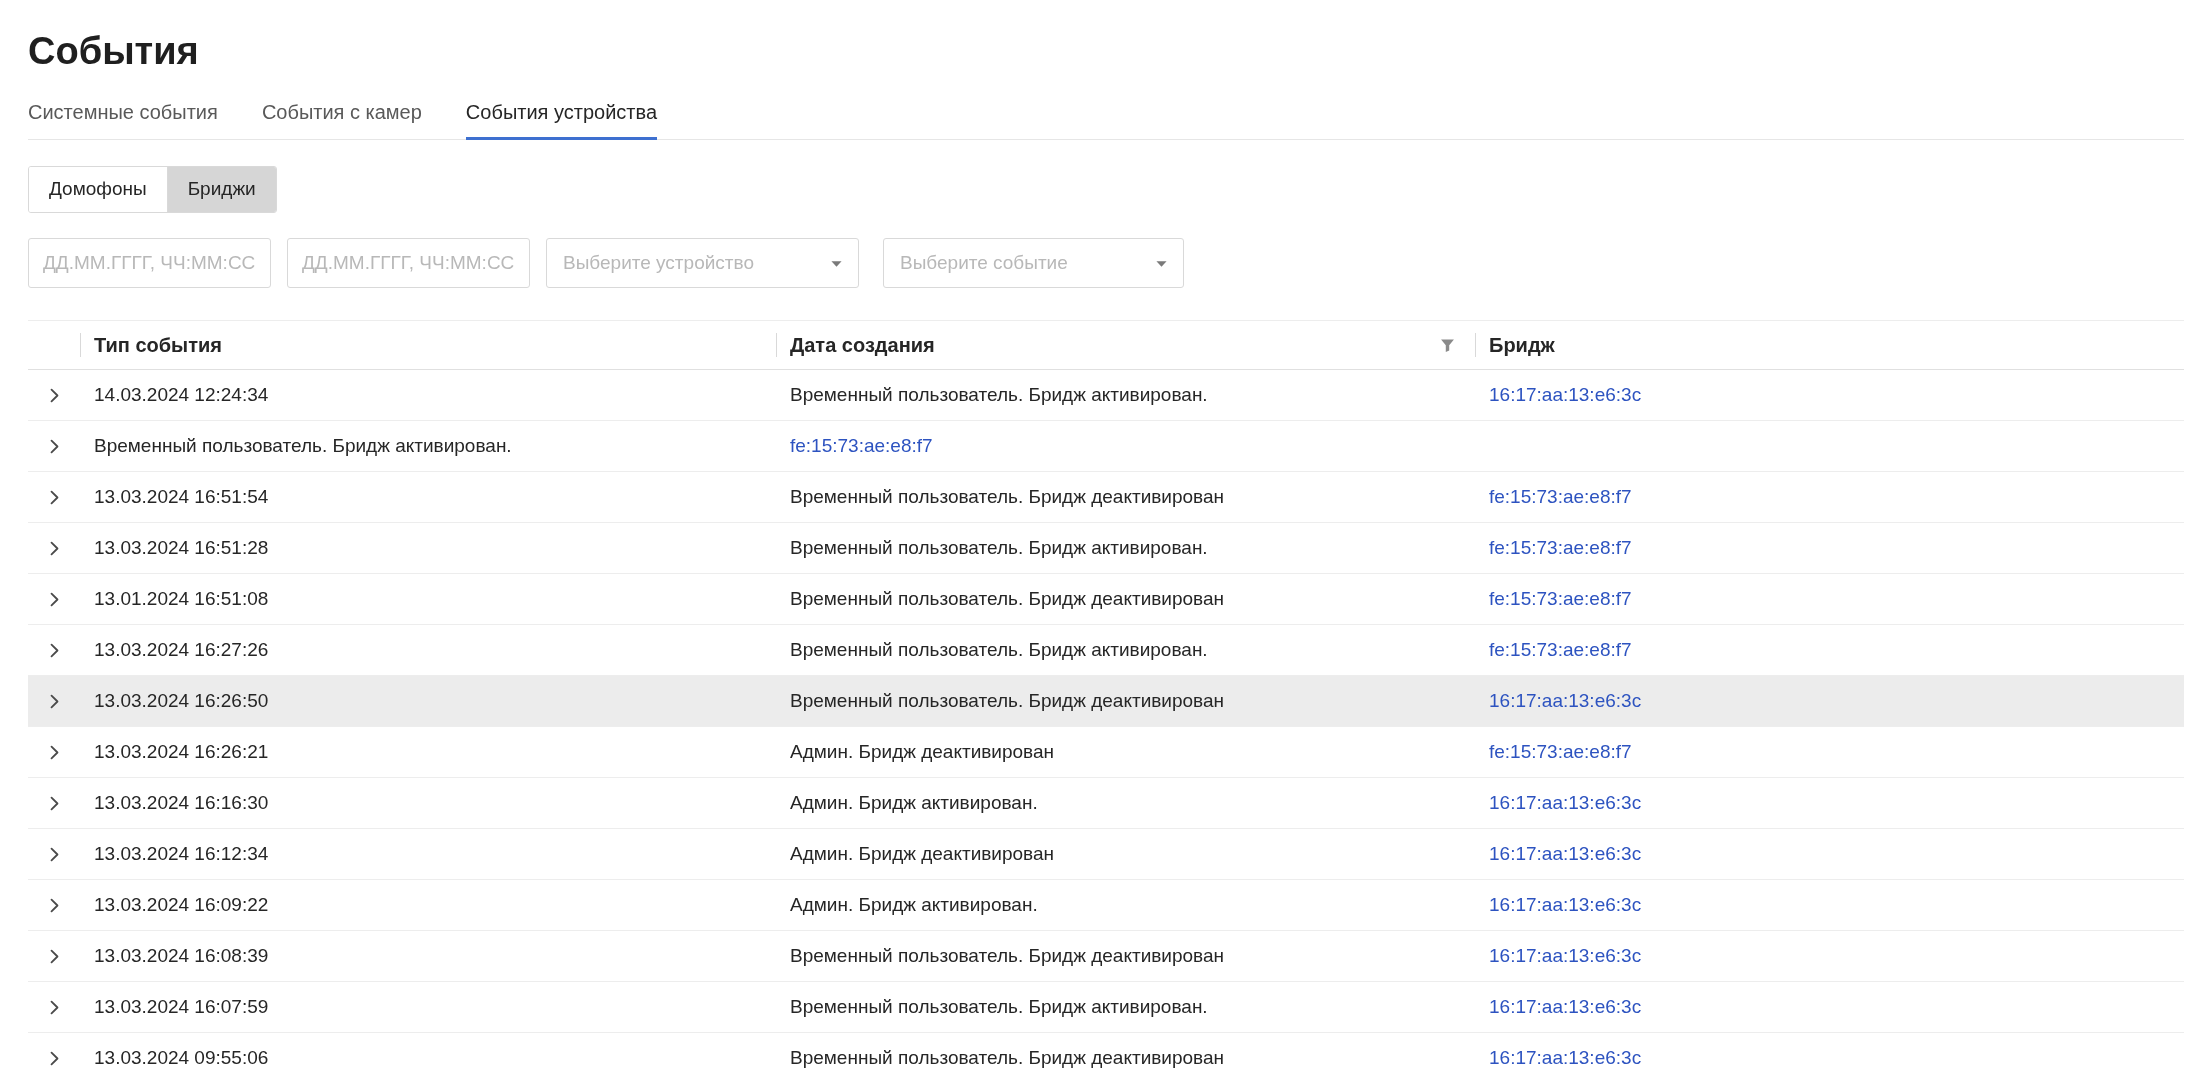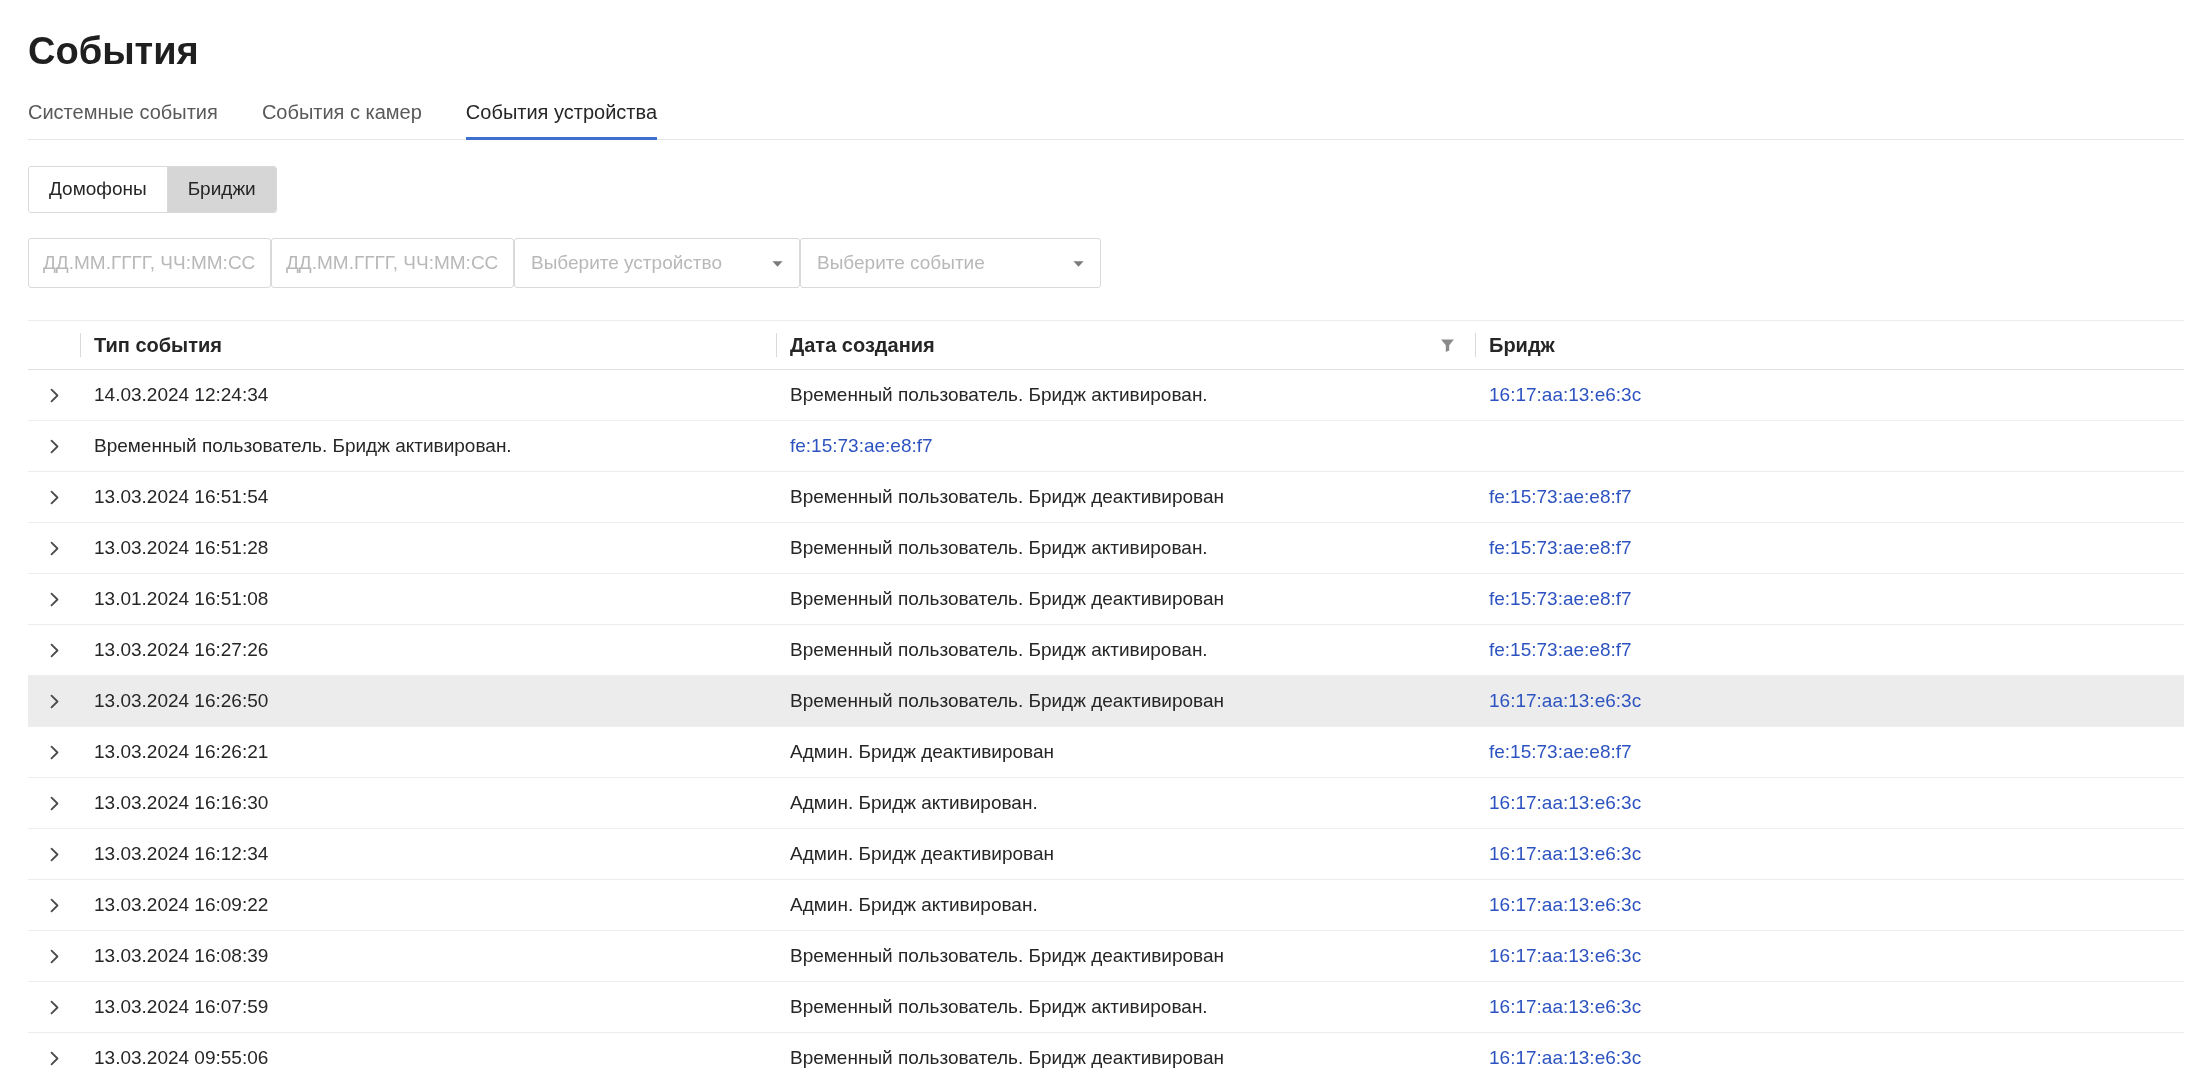--- a/index.html
+++ b/index.html
@@ -61,20 +61,21 @@
     background: #ffffff;
     cursor: pointer;
     white-space: nowrap;
   }
   .toggle-btn + .toggle-btn { border-left: 1px solid #d9d9d9; }
   .toggle-btn.selected { background: var(--toggle-selected-bg, #d6d6d6); }
   
   .filters {
     margin-top: 25px;
     display: flex;
+    gap: 16px;
     align-items: flex-start;
   }
   .filter-input {
     height: 50px;
     width: 243px;
     border: 1px solid #d9d9d9;
     border-radius: 3px;
     padding: 0 14px;
     font-size: 19px;
     font-family: "Liberation Sans", sans-serif;
@@ -86,22 +87,22 @@
     height: 50px;
     border: 1px solid #d9d9d9;
     border-radius: 3px;
     padding: 0 14px 0 16px;
     display: flex;
     align-items: center;
     justify-content: space-between;
     cursor: pointer;
     background: #fff;
   }
-  .select.device { width: 286px; }
-  .select.event  { width: 301px; }
+  .select.device { width: 313px; }
+  .select.event  { width: 301px; margin-left: 8px; }
   .select .placeholder { font-size: 19px; color: #b8b8b8; }
   .select .caret { margin-left: 12px; display: flex; align-items: center; }
   
   .table {
     margin-top: 32px;
     width: 2156px;
     border-top: 1px solid #ededed;
     font-size: 19px;
   }
   .tr {

